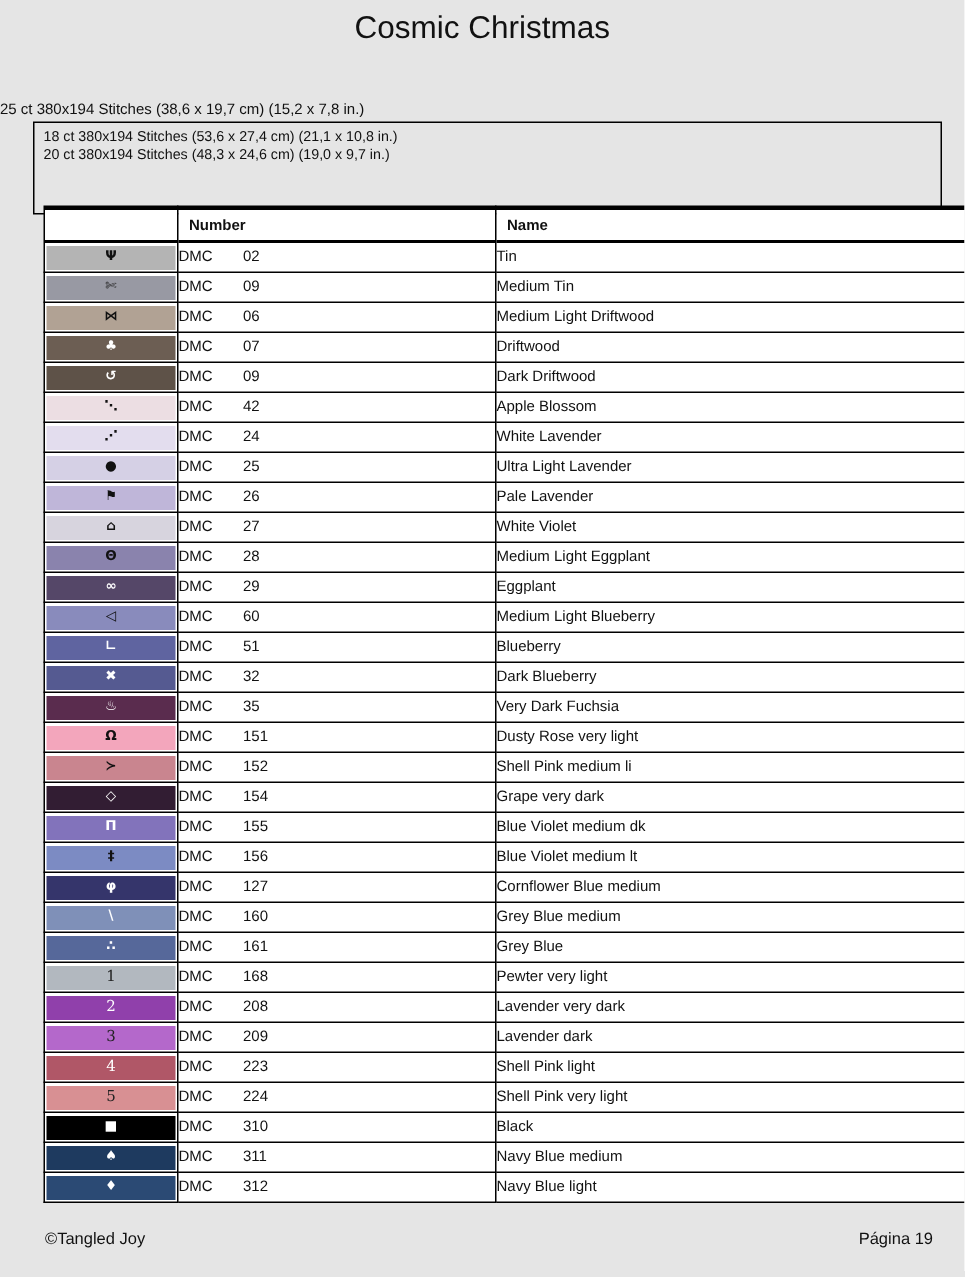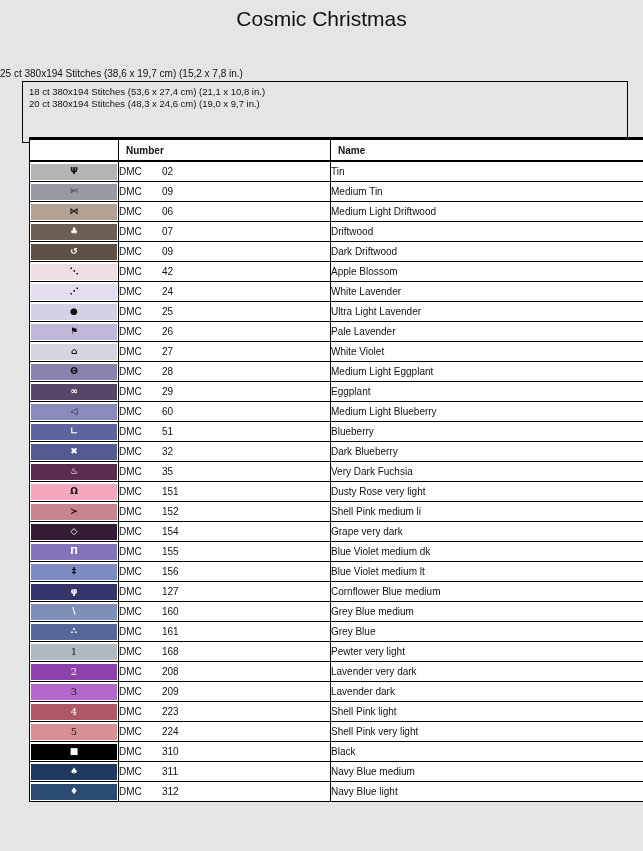--- a/index.html
+++ b/index.html
@@ -470,14 +470,18 @@
       </div>
     </td>
     <td class="col-num cell-num">
       <span class="brand">DMC</span><span class="code">312</span>
     </td>
     <td class="col-name cell-name">Navy Blue light</td>
   </tr>
 </tbody>
   </table>
 
+  <div class="footer">
+    <span>©Tangled Joy</span>
+    <span>Página 19</span>
+  </div>
 
 </div>
 
 </body></html>

